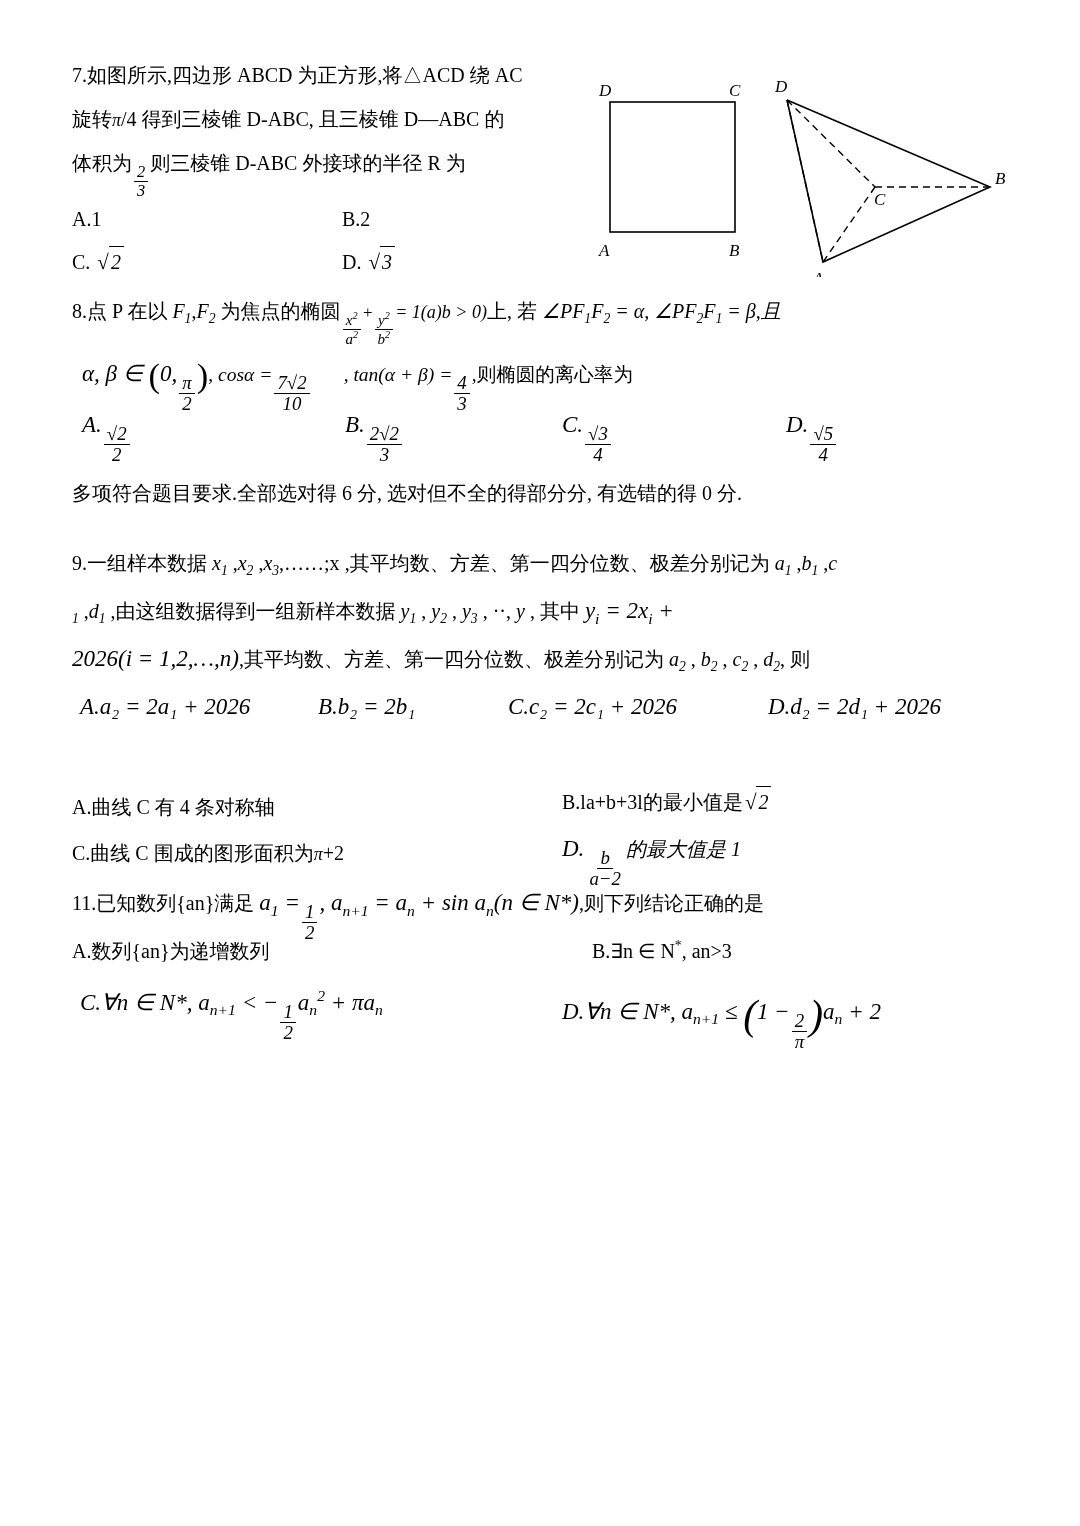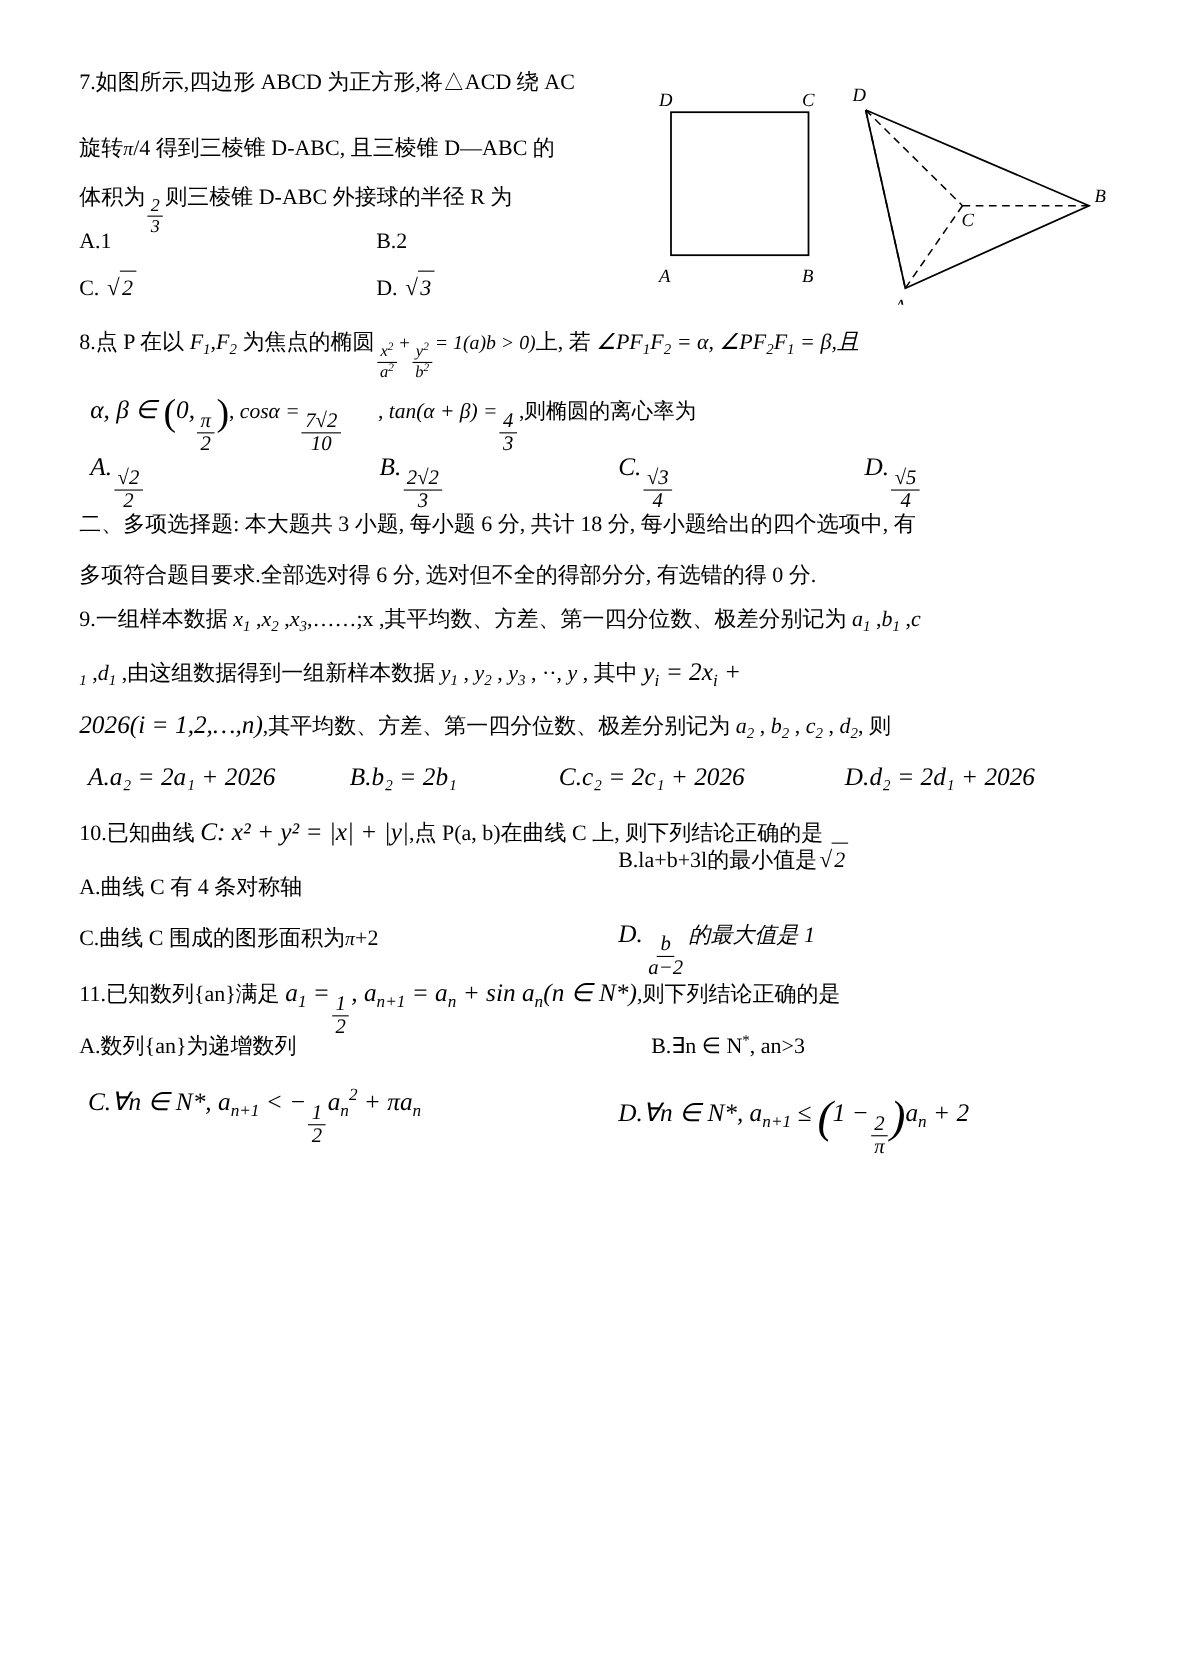--- a/index.html
+++ b/index.html
@@ -31,21 +31,21 @@
 
   .big { font-size:23px; }
 </style>
 </head>
 <body>
 
 <div class="page">
 
   <div class="q" style="left:72px; top:60px; width:560px;">
     <div>7.如图所示,四边形 ABCD 为正方形,将△ACD 绕 AC</div>
-    <div style="margin-top:30px;">
+    <div style="margin-top:14px;">
       <span>旋转</span><span class="ital" style="font-size:18px;">π</span><span>/4 得到三棱锥 D-ABC, 且三棱锥 D—ABC 的</span>
     </div>
     <div style="margin-top:14px;">
       <span>体积为</span><span class="frac">
           <span class="num ital">2</span>
           <span class="den ital">3</span>
         </span><span>则三棱锥 D-ABC 外接球的半径 R 为</span>
     </div>
   </div>
 
@@ -137,21 +137,20 @@
       </span>
   </div>
   <div class="q big" style="left:786px; top:408px;">
     <span class="ital">D.</span><span class="frac">
         <span class="num ital">√5</span>
         <span class="den ital">4</span>
       </span>
   </div>
 
   <div class="q" style="left:72px; top:462px; width:950px;">
-    <div>二、多项选择题: 本大题共 3 小题, 每小题 6 分, 共计 18 分, 每小题给出的四个选项中, 有</div>
     <div style="margin-top:16px;">多项符合题目要求.全部选对得 6 分, 选对但不全的得部分分, 有选错的得 0 分.</div>
   </div>
 
   <div class="q" style="left:72px; top:548px; width:950px;">
     <span>9.一组样本数据</span>
     <span class="ital"><span>x</span><sub>1</sub></span> ,<span class="ital"><span>x</span><sub>2</sub></span> ,<span class="ital"><span>x</span><sub>3</sub></span><span>,……;x</span>
     <span>,其平均数、方差、第一四分位数、极差分别记为</span>
     <span class="ital"><span>a</span><sub>1</sub></span> ,<span class="ital"><span>b</span><sub>1</sub></span> ,<span class="ital">c</span>
   </div>
 
@@ -166,27 +165,23 @@
   <div class="q" style="left:72px; top:642px; width:950px;">
     <span class="ital big">2026(i = 1,2,…,n)</span><span>,其平均数、方差、第一四分位数、极差分别记为</span>
     <span class="ital"><span>a</span><sub>2</sub></span> , <span class="ital"><span>b</span><sub>2</sub></span> , <span class="ital"><span>c</span><sub>2</sub></span> , <span class="ital"><span>d</span><sub>2</sub></span><span>, 则</span>
   </div>
 
   <div class="q big ital" style="left:80px; top:690px;">A.a₂ = 2a₁ + 2026</div>
   <div class="q big ital" style="left:318px; top:690px;">B.b₂ = 2b₁</div>
   <div class="q big ital" style="left:508px; top:690px;">C.c₂ = 2c₁ + 2026</div>
   <div class="q big ital" style="left:768px; top:690px;">D.d₂ = 2d₁ + 2026</div>
 
-  <div class="q" style="left:72px; top:740px; width:950px;">
-    <span>10.已知曲线</span>
-    <span class="ital big">C: x² + y² = |x| + |y|</span><span>,点 P(a, b)在曲线 C 上, 则下列结论正确的是</span>
-  </div>
 
   <div class="q" style="left:72px; top:792px;">A.曲线 C 有 4 条对称轴</div>
-  <div class="q" style="left:562px; top:766px;">
+  <div class="q" style="left:562px; top:786px;">
     <span>B.la+b+3l的最小值是</span><span class="sqrt"><span class="sqrtsym">√</span><span class="radicand ital">2</span></span>
   </div>
 
   <div class="q" style="left:72px; top:838px;">
     <span>C.曲线 C 围成的图形面积为</span><span class="ital" style="font-size:0.9em;">π</span><span>+2</span>
   </div>
   <div class="q big" style="left:562px; top:832px;">
     <span class="ital">D.</span><span class="frac">
         <span class="num ital">b</span>
         <span class="den ital">a−2</span>

